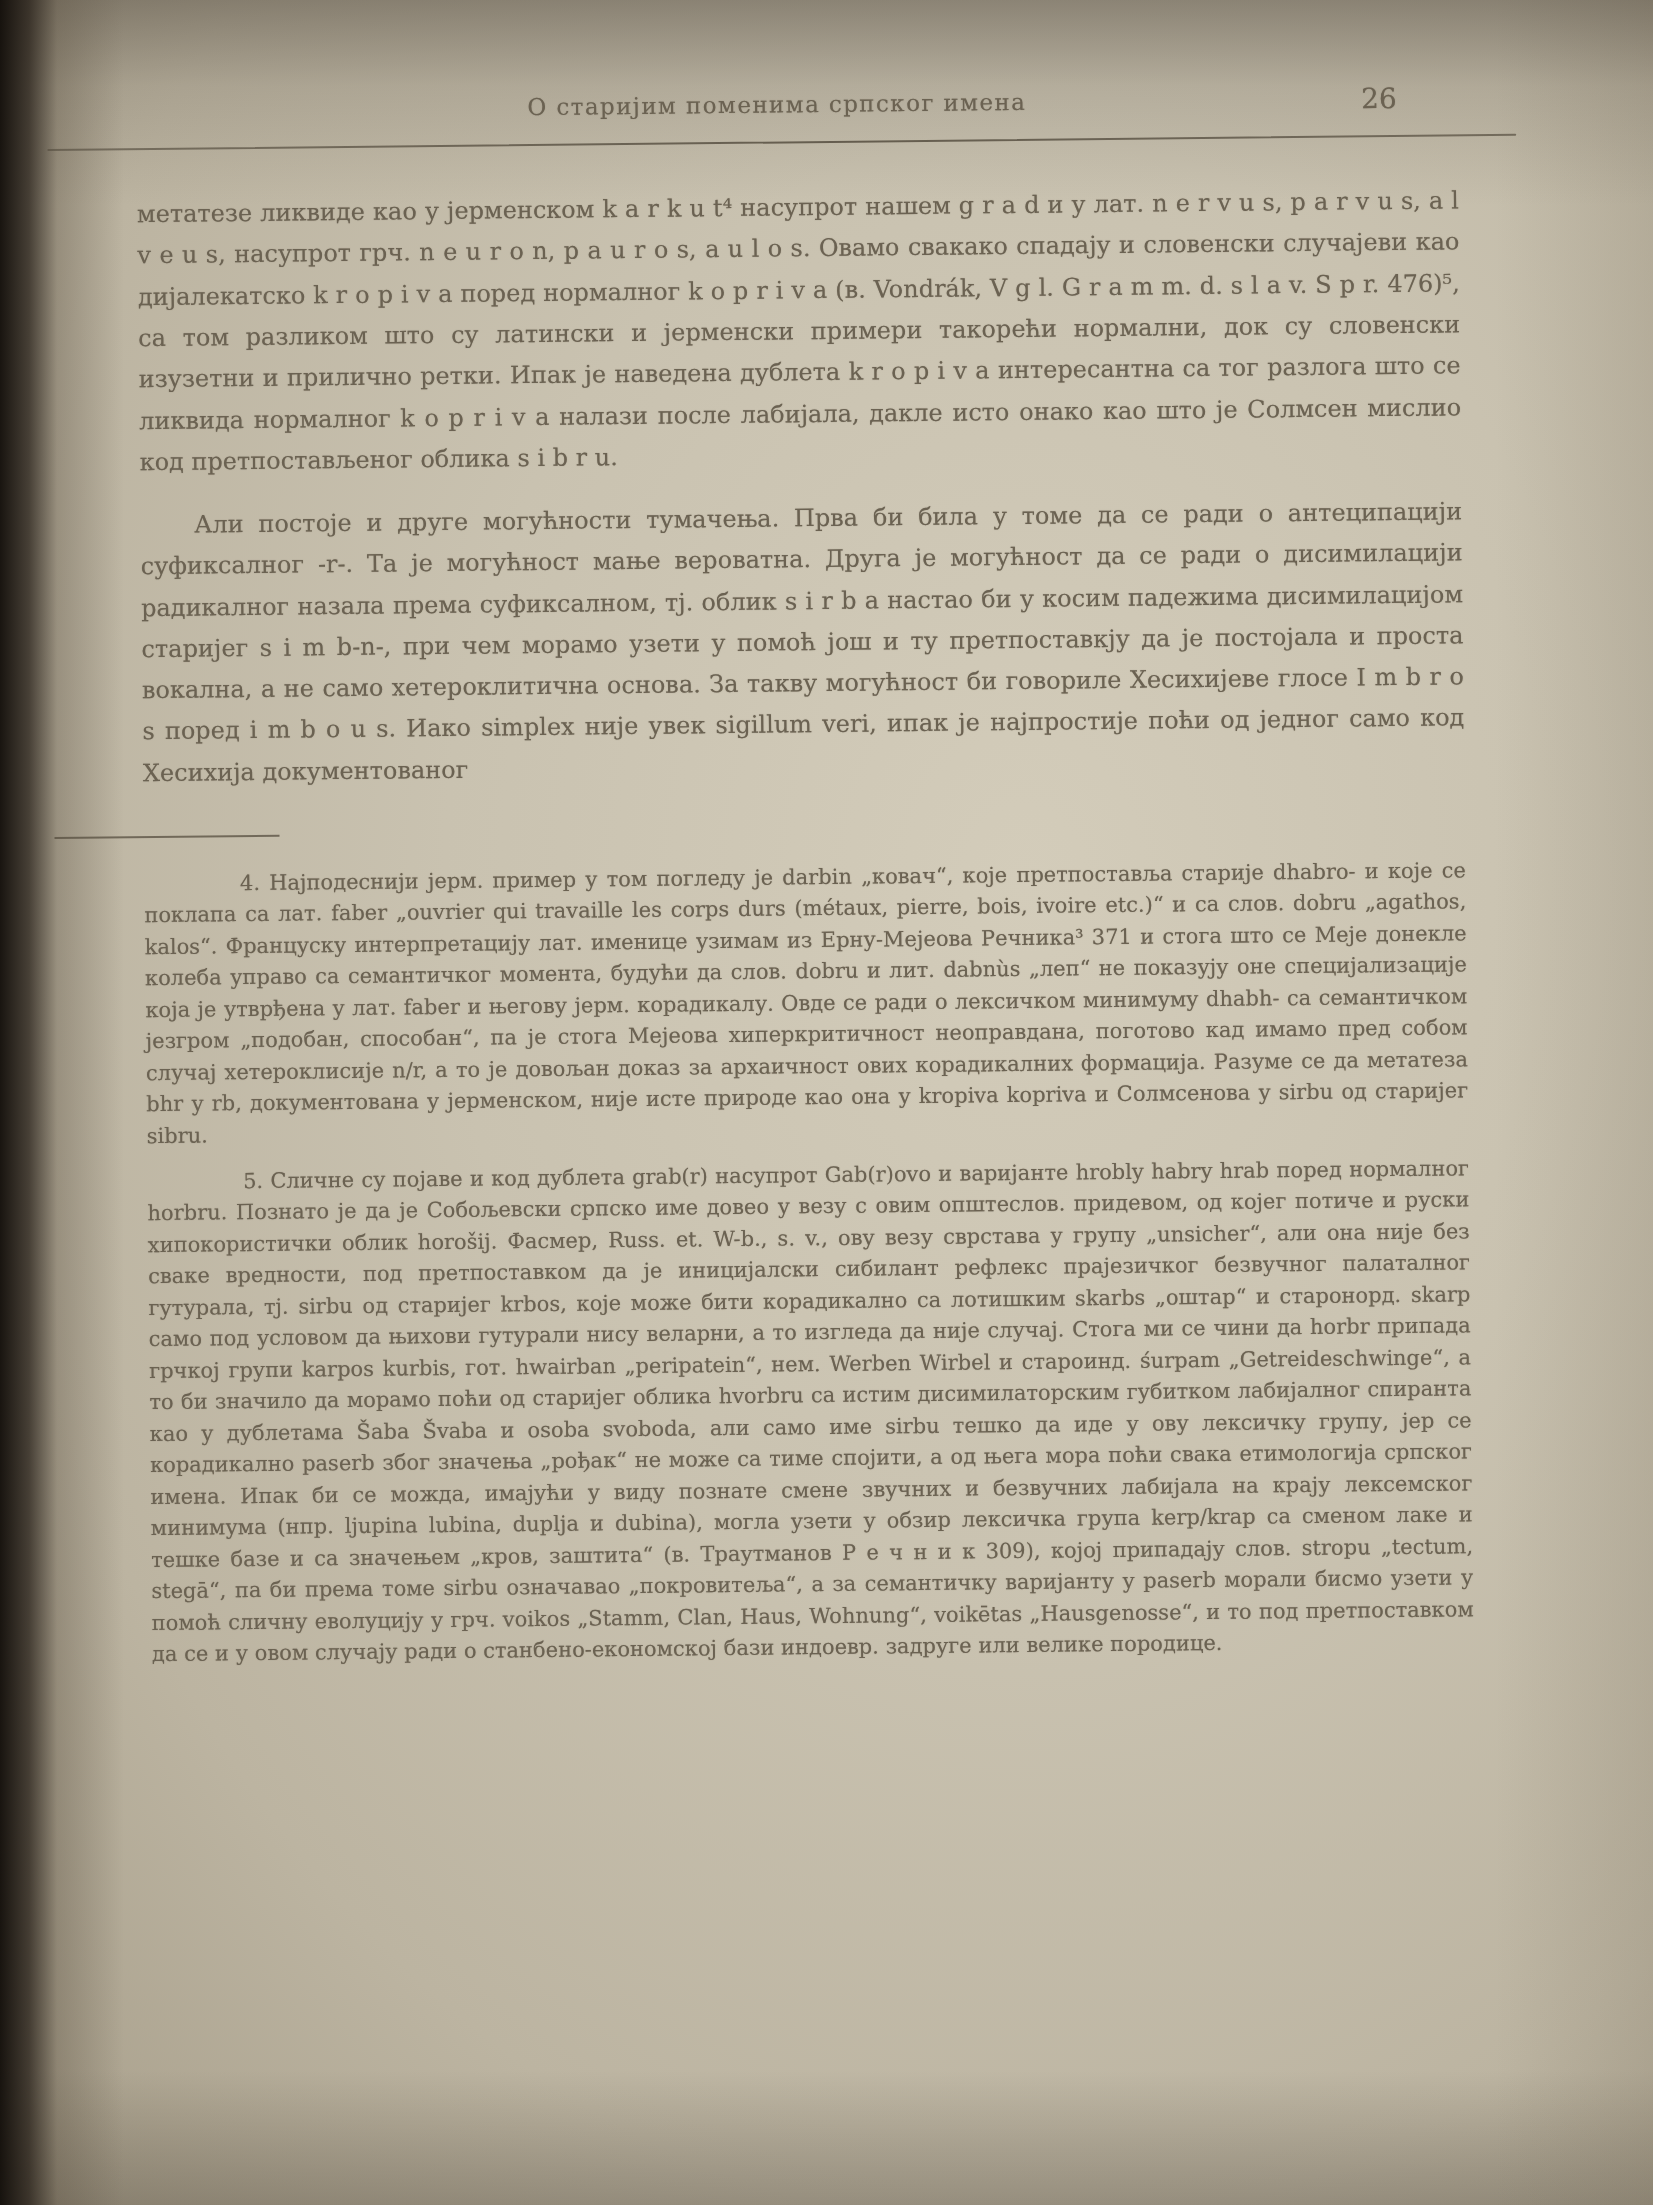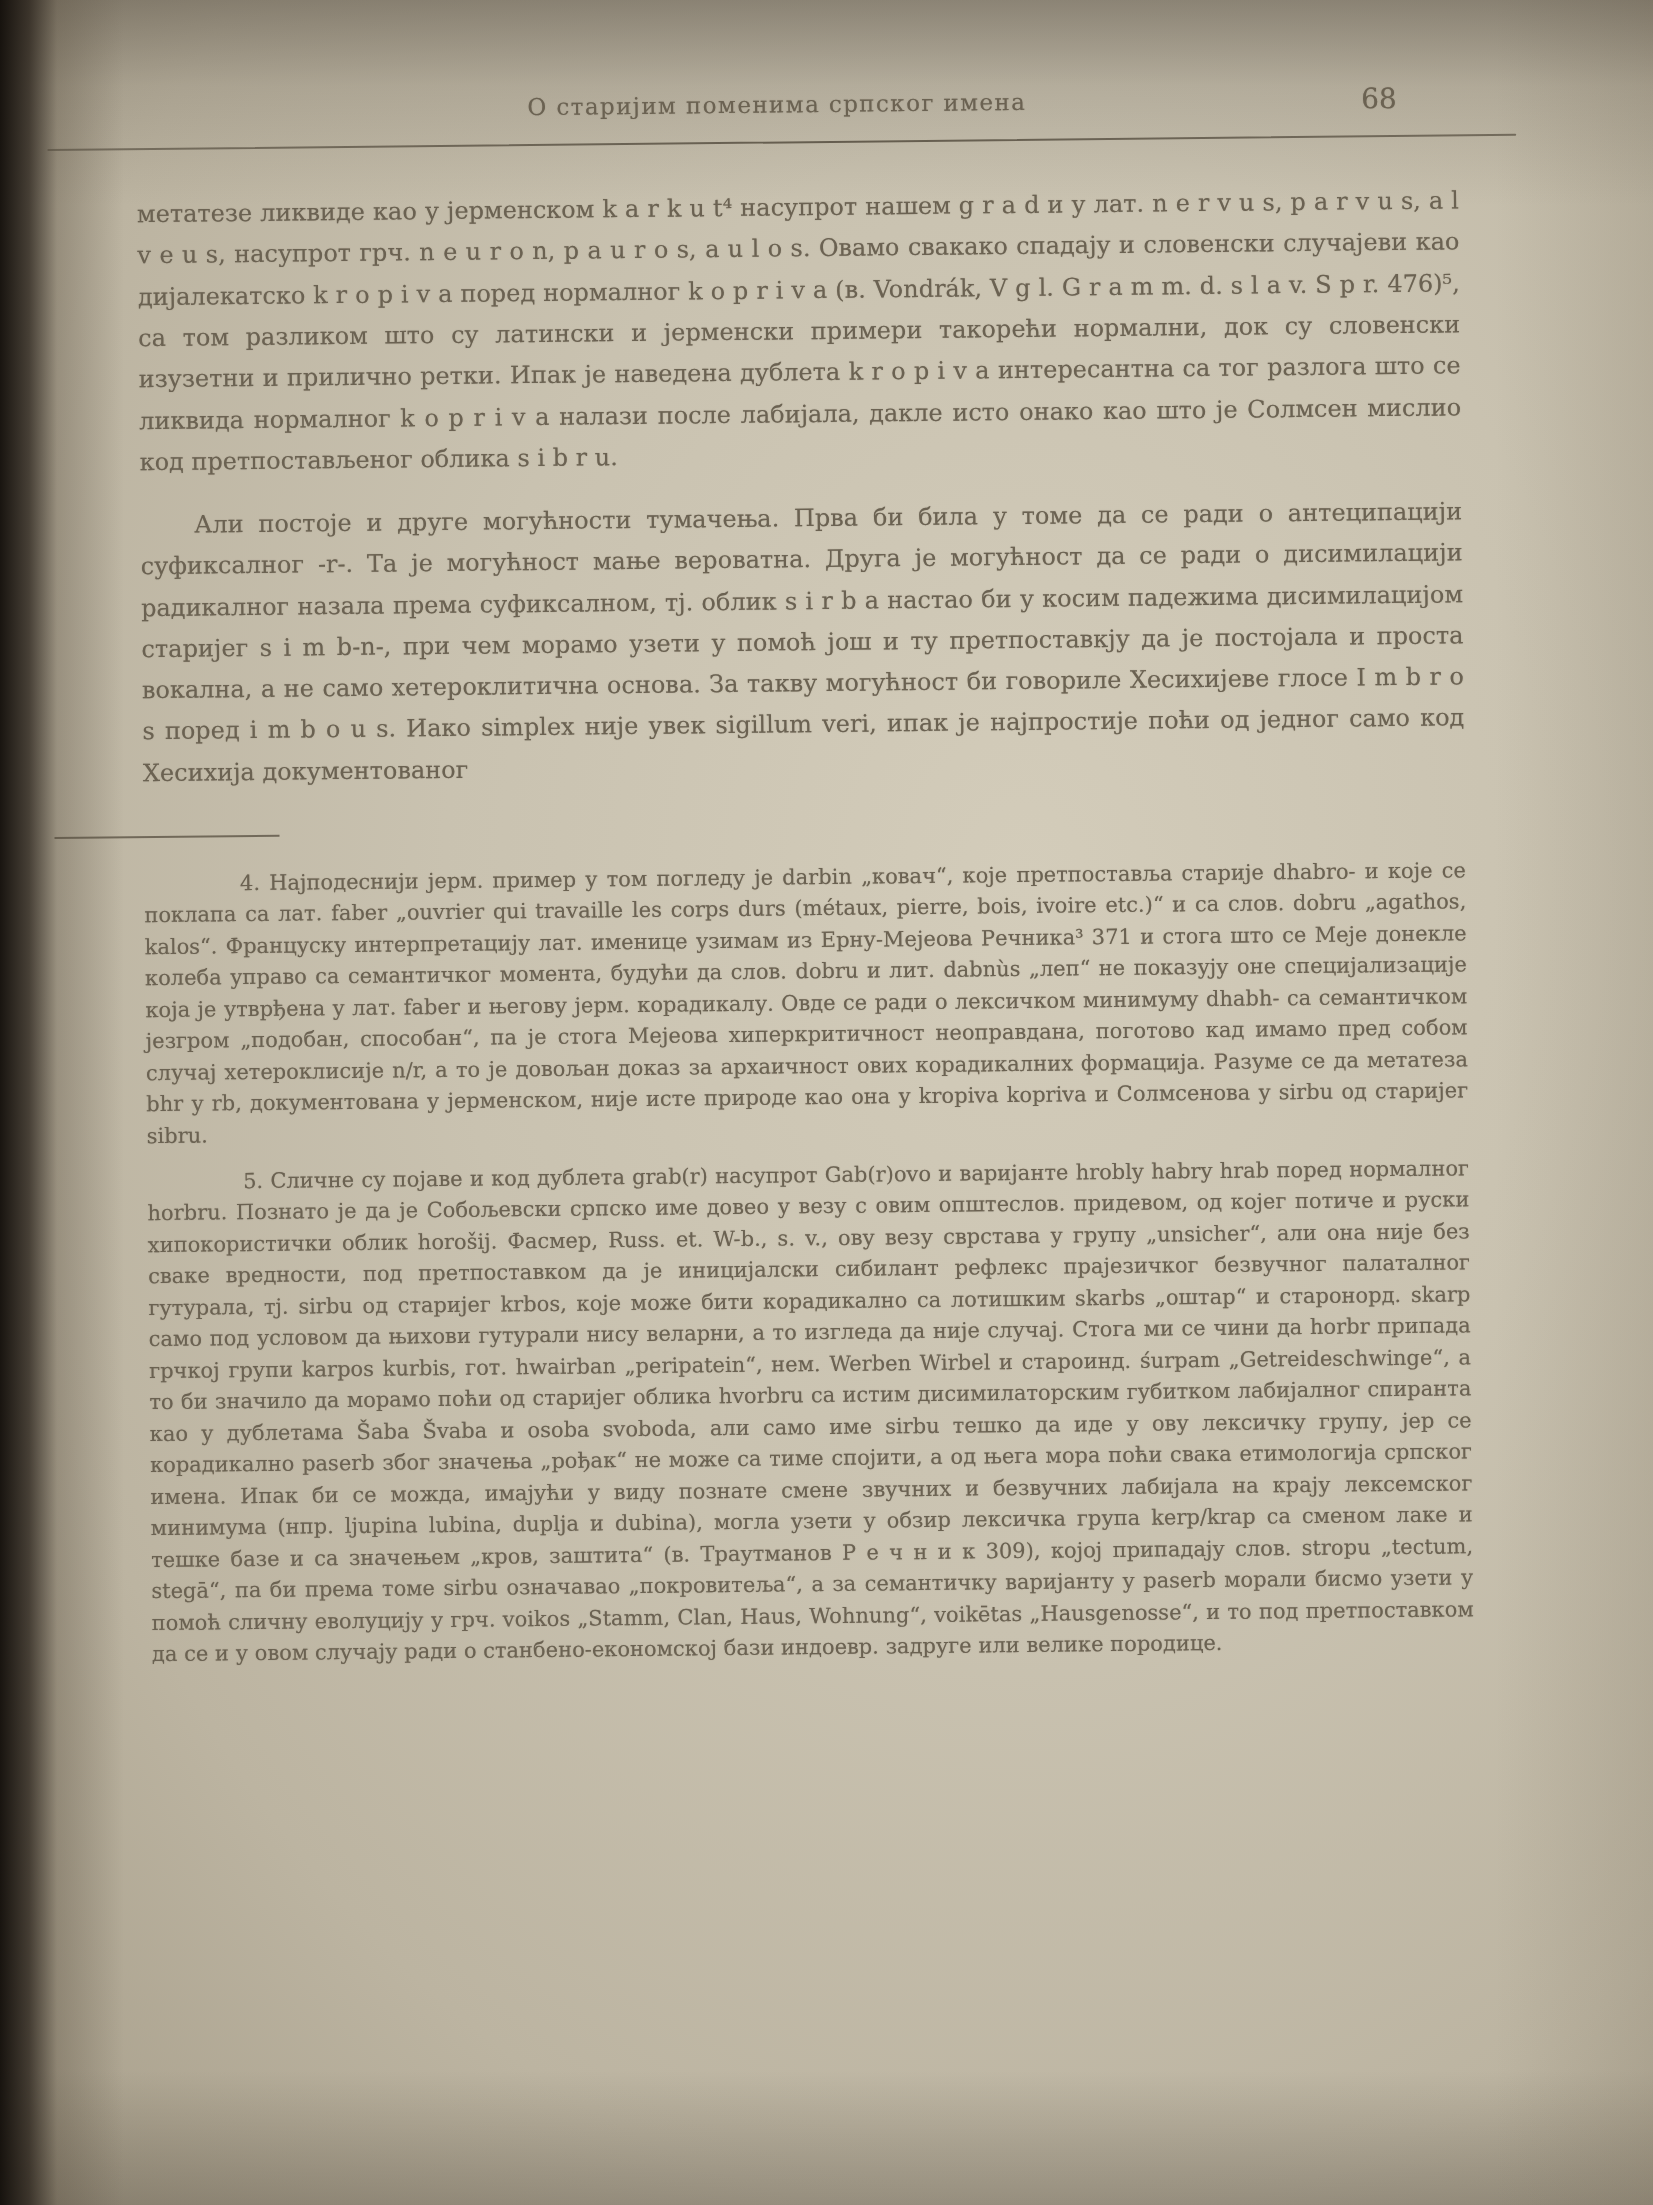--- a/index.html
+++ b/index.html
@@ -84,21 +84,21 @@
   .fn5 { margin-top: 14.4px; }
 </style>
 </head>
 <body>
 
 <div class="photo">
   <div class="content">
 
     <div class="header">
       <span class="title">О старијим поменима српског имена</span>
-      <span class="pagenum">68</span>
+      <span class="pagenum">26</span>
     </div>
 
     <div class="rule"></div>
 
     <p class="para p1">метатезе ликвиде као у јерменском k a r k u t⁴ насупрот нашем g r a d и у лат. n e r v u s,  p a r v u s,  a l v e u s,  насупрот грч. n e u r o n,  p a u r o s,  a u l o s.  Овамо свакако спадају и словенски случајеви као дијалекатско k r o p i v a поред нормалног k o p r i v a (в. Vondrák, V g l.  G r a m m.  d.  s l a v.  S p r.  476)⁵, са том разликом што су латински и јерменски примери такорећи нормални, док су словенски изузетни и прилично ретки. Ипак је наведена дублета k r o p i v a интересантна са тог разлога што се ликвида нормалног k o p r i v a налази после лабијала, дакле исто онако као што је Солмсен мислио код претпостављеног облика s i b r u.</p>
 
     <p class="para p2">Али постоје и друге могућности тумачења. Прва би била у томе да се ради о антеципацији суфиксалног -r-. Та је могућност мање вероватна. Друга је могућност да се ради о дисимилацији радикалног назала према суфиксалном, тј. облик s i r b a настао би у косим падежима дисимилацијом старијег s i m b-n-, при чем морамо узети у помоћ још и ту претпоставкју да је постојала и проста вокална, а не само хетероклитична основа. За такву могућност би говориле Хесихијеве глосе I m b r o s поред i m b o u s. Иако simplex није увек sigillum veri, ипак је најпростије поћи од једног само код Хесихија документованог</p>
 
     <div class="fnsep"></div>
 

